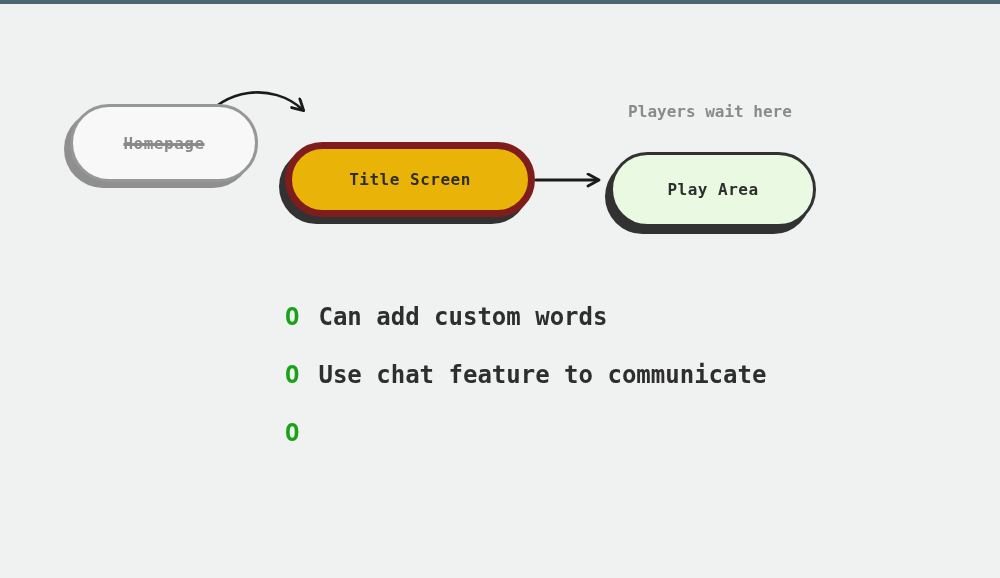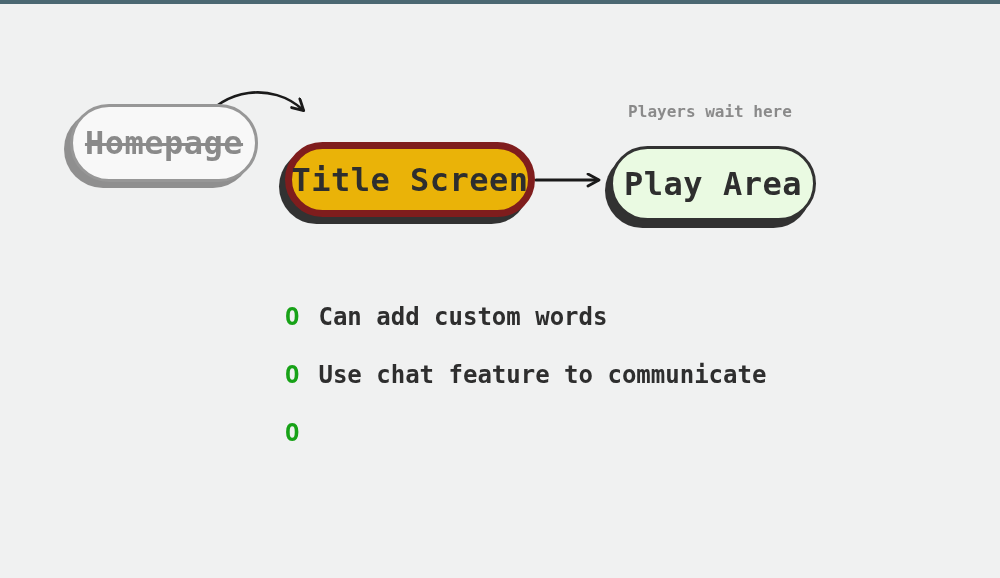--- a/index.html
+++ b/index.html
@@ -26,21 +26,21 @@
     width: 1000px; height: 578px;
     pointer-events: none;
   }
   .node {
     position: absolute;
     display: flex;
     align-items: center;
     justify-content: center;
     border-radius: 40px;
     font-weight: bold;
-    font-size: 32px;
+    font-size: 16px;
     letter-spacing: 0.5px;
     white-space: nowrap;
   }
   .node-homepage {
     left: 70px; top: 104px;
     width: 188px; height: 78px;
     background: #f8f8f8;
     border: 3px solid #979797;
     box-shadow: -6px 6px 0 #8f8f8f;
     color: #8a8a8a;
@@ -51,21 +51,21 @@
   }
   .node-title {
     left: 285px; top: 142px;
     width: 250px; height: 75px;
     background: #eab308;
     border: 7px solid #7f1d1d;
     box-shadow: -6px 7px 0 #323232;
     color: #2e2e2e;
   }
   .node-play {
-    left: 610px; top: 146px;
+    left: 610px; top: 152px;
     width: 206px; height: 75px;
     background: #eafae2;
     border: 3px solid #323232;
     box-shadow: -5px 7px 0 #323232;
     color: #2e2e2e;
   }
   .annotation {
     position: absolute;
     left: 600px; top: 102px;
     width: 220px;

